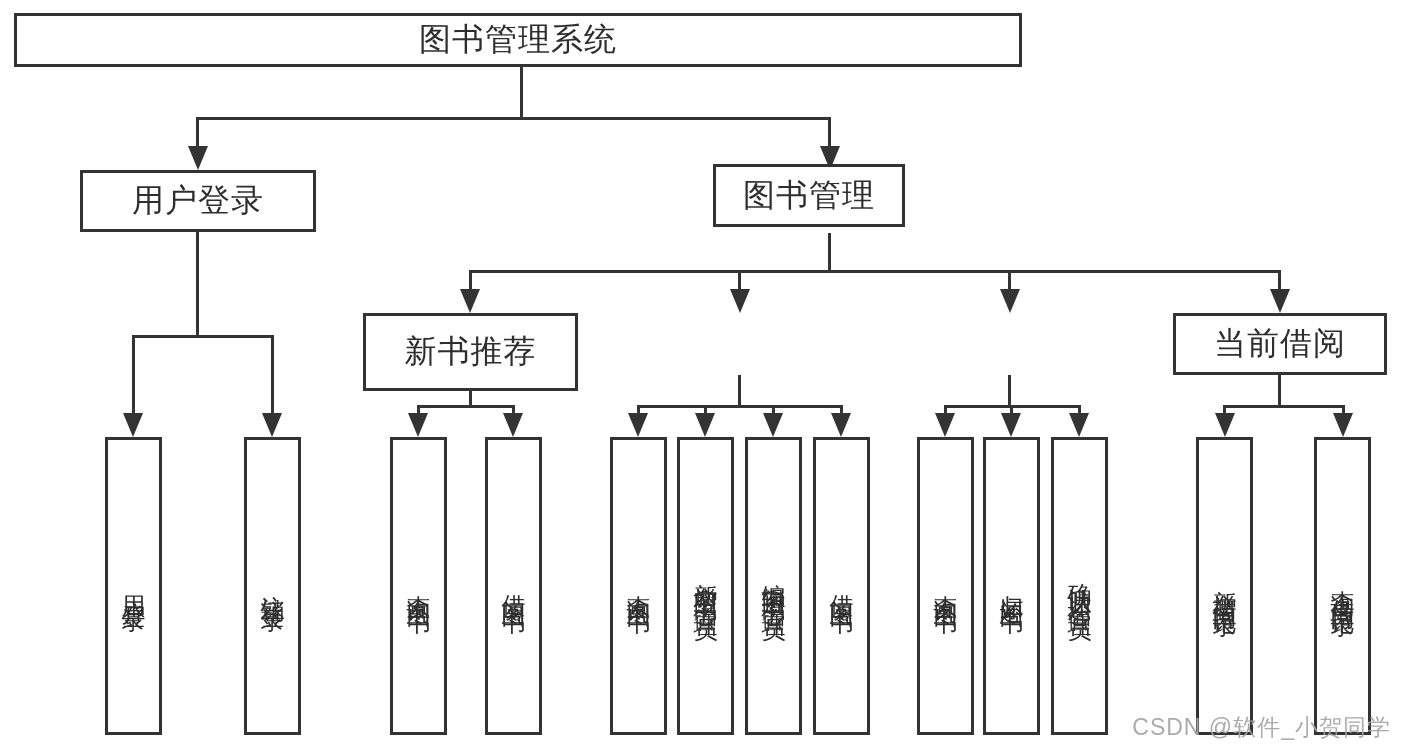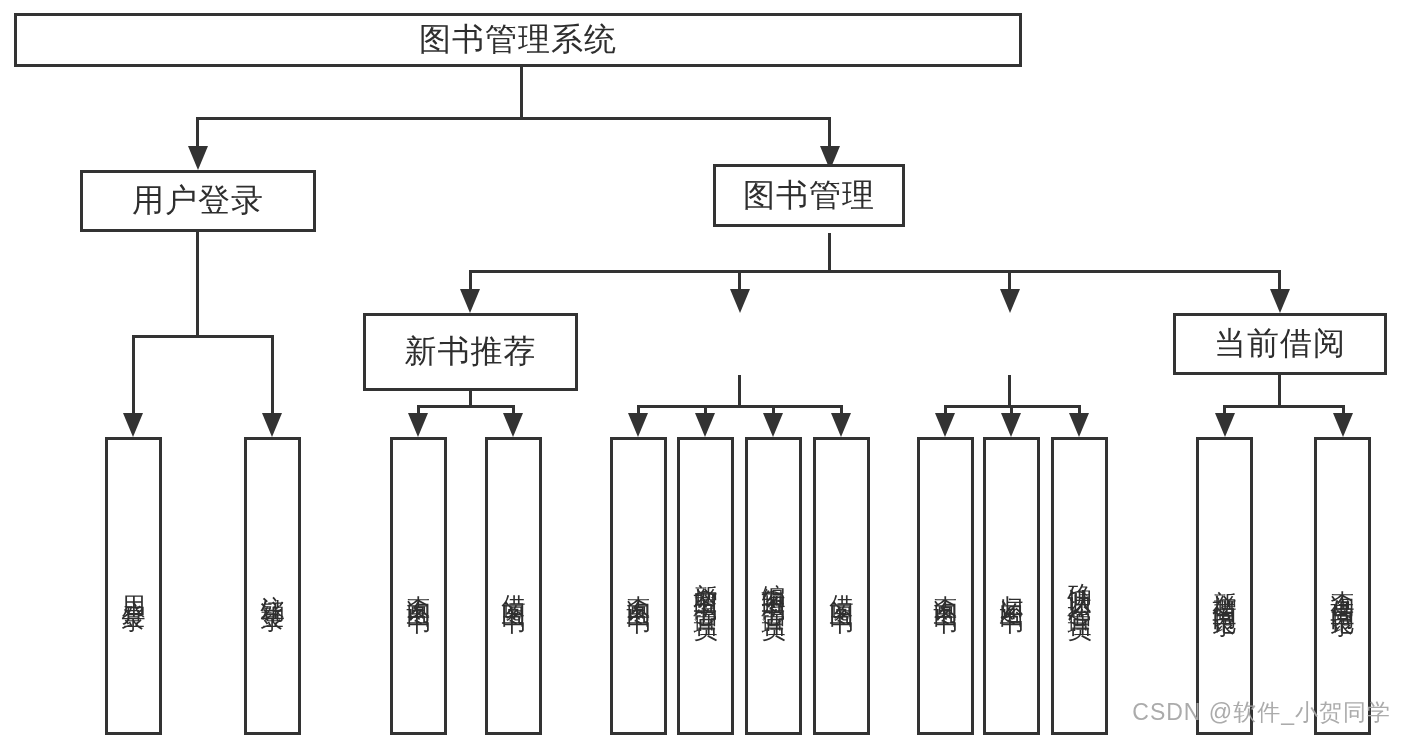--- a/index.html
+++ b/index.html
@@ -21,21 +21,21 @@
     writing-mode:vertical-rl;font-size:24px;letter-spacing:5px;line-height:1;color:#2e2e2e;
   }
   .vline{position:absolute;width:3px;background:#333333;z-index:1;}
   .hline{position:absolute;height:3px;background:#333333;z-index:1;}
   .arrow{
     position:absolute;width:0;height:0;z-index:1;
     border-left:10px solid transparent;border-right:10px solid transparent;
     border-top:24px solid #333333;
   }
   .watermark{
-    position:absolute;right:14px;bottom:19px;font-size:23px;letter-spacing:1px;
+    position:absolute;right:14px;bottom:4px;font-size:23px;letter-spacing:1px;
     color:rgba(166,166,166,0.95);z-index:5;white-space:nowrap;
   }
 </style>
 </head>
 <body>
 
 <div class="canvas">
 
   <div class="box" style="left:14px;top:13px;width:1008px;height:54px">
     <span>图书管理系统</span>

